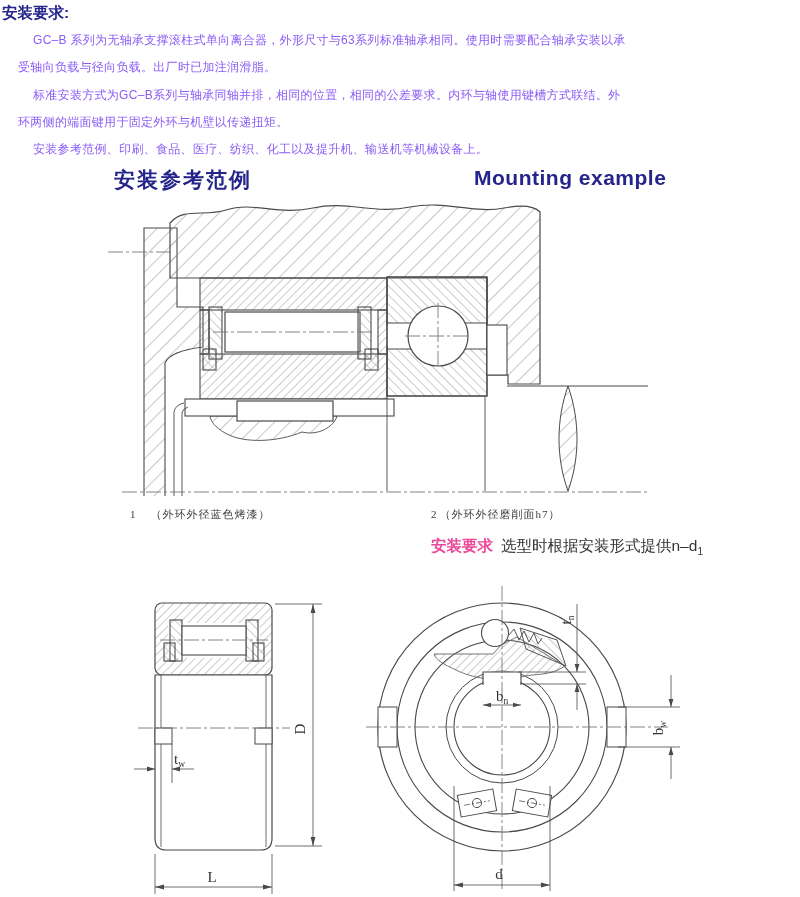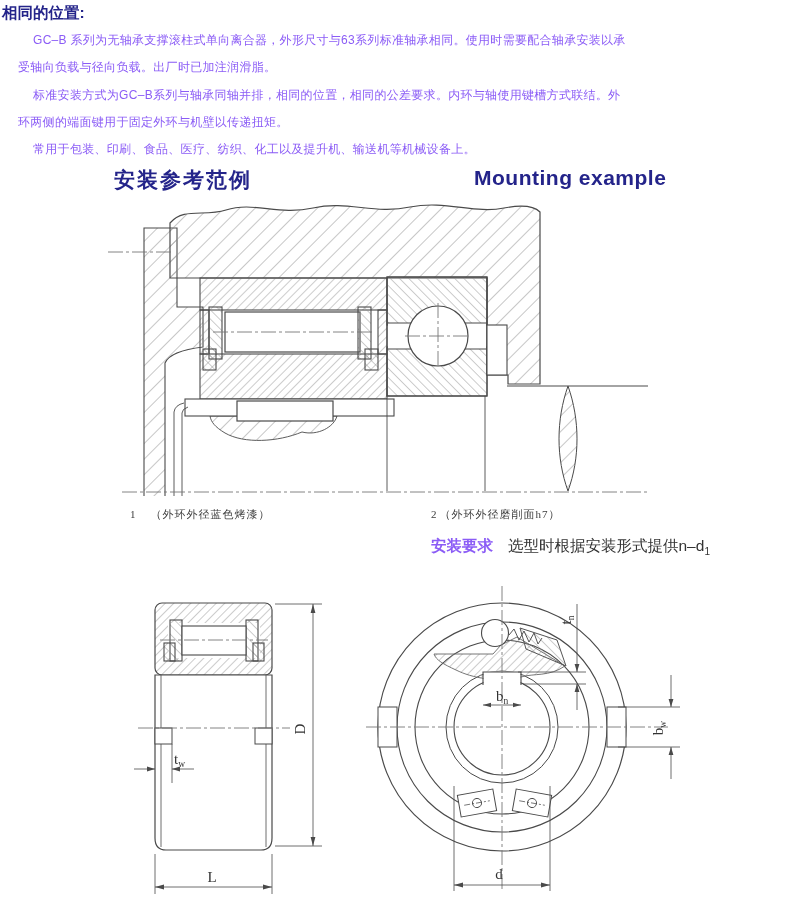--- a/index.html
+++ b/index.html
@@ -13,21 +13,21 @@
   .intro-line.indent{padding-left:33px;}
   .sec-title{position:absolute;top:166px;font-size:21px;font-weight:bold;color:#24248a;white-space:nowrap;text-align:center;}
   .sec-title.zh{left:114px;letter-spacing:2px;}
   .sec-title.en{left:464px;letter-spacing:0.5px;margin-left:10px;}
   .fig{position:absolute;}
   .cap{position:absolute;font-family:"Liberation Serif", serif;font-size:11px;color:#3d3d3d;
        white-space:nowrap;letter-spacing:1px;}
   .cap-no{margin-right:14px;}
   .cap-no.tight{margin-right:2px;}
   .req{position:absolute;left:431px;top:536px;font-size:15.5px;color:#333;white-space:nowrap;}
-  .req-bold{font-weight:bold;color:#8b5cf6;margin-right:15px;}
+  .req-bold{font-weight:bold;color:#ec4899;margin-right:8px;}
   .req sub{font-size:10px;}
   .dim{font-family:"Liberation Serif", serif;font-size:15px;fill:#333;}
   .sub{font-size:9.5px;}
   svg{overflow:visible;}
 </style>
 </head>
 <body>
 
 <svg style="position:absolute;width:0;height:0" aria-hidden="true">
   <defs>
@@ -36,27 +36,27 @@
     </pattern>
     <pattern id="hB" width="6" height="6" patternUnits="userSpaceOnUse" patternTransform="rotate(45)">
       <line x1="0" y1="0" x2="0" y2="6" stroke="#8f8f8f" stroke-width="0.9"></line>
     </pattern>
     <pattern id="hC" width="6.5" height="6.5" patternUnits="userSpaceOnUse" patternTransform="rotate(-45)">
       <line x1="0" y1="0" x2="0" y2="6.5" stroke="#8f8f8f" stroke-width="0.9"></line>
     </pattern>
   </defs>
 </svg>
 
-<div class="intro-heading">相同的位置:</div>
+<div class="intro-heading">安装要求:</div>
 <div class="intro-lines">
   <div class="intro-line indent">GC–B 系列为无轴承支撑滚柱式单向离合器，外形尺寸与63系列标准轴承相同。使用时需要配合轴承安装以承</div>
   <div class="intro-line">受轴向负载与径向负载。出厂时已加注润滑脂。</div>
   <div class="intro-line indent">标准安装方式为GC–B系列与轴承同轴并排，相同的位置，相同的公差要求。内环与轴使用键槽方式联结。外</div>
   <div class="intro-line">环两侧的端面键用于固定外环与机壁以传递扭矩。</div>
-  <div class="intro-line indent">常用于包装、印刷、食品、医疗、纺织、化工以及提升机、输送机等机械设备上。</div>
+  <div class="intro-line indent">安装参考范例、印刷、食品、医疗、纺织、化工以及提升机、输送机等机械设备上。</div>
 </div>
 
 <div class="sec-title zh">安装参考范例</div>
 <div class="sec-title en">Mounting example</div>
 
 <svg class="fig" style="left:108px;top:199px" width="545" height="307" viewBox="0 0 545 307">
   <g stroke="#4a4a4a" stroke-width="1.1" fill="none">
     <path fill="url(#hA)" d="M36,297 L36,29 L69,29 L69,108 L95,108 L95,148 Q62,152 57,164 L57,297"></path>
     <path fill="url(#hA)" stroke-width="1.2" d="M62,79 L62,24 C76,8 96,18 118,11 C146,2 170,17 205,9 C240,1 266,16 302,8 C338,1 366,15 396,9 C412,6 426,7 432,13 L432,185 L400,185 L400,176 L379,176 L379,79 Z"></path>
     <rect x="92" y="79" width="187" height="32" fill="url(#hB)"></rect>

